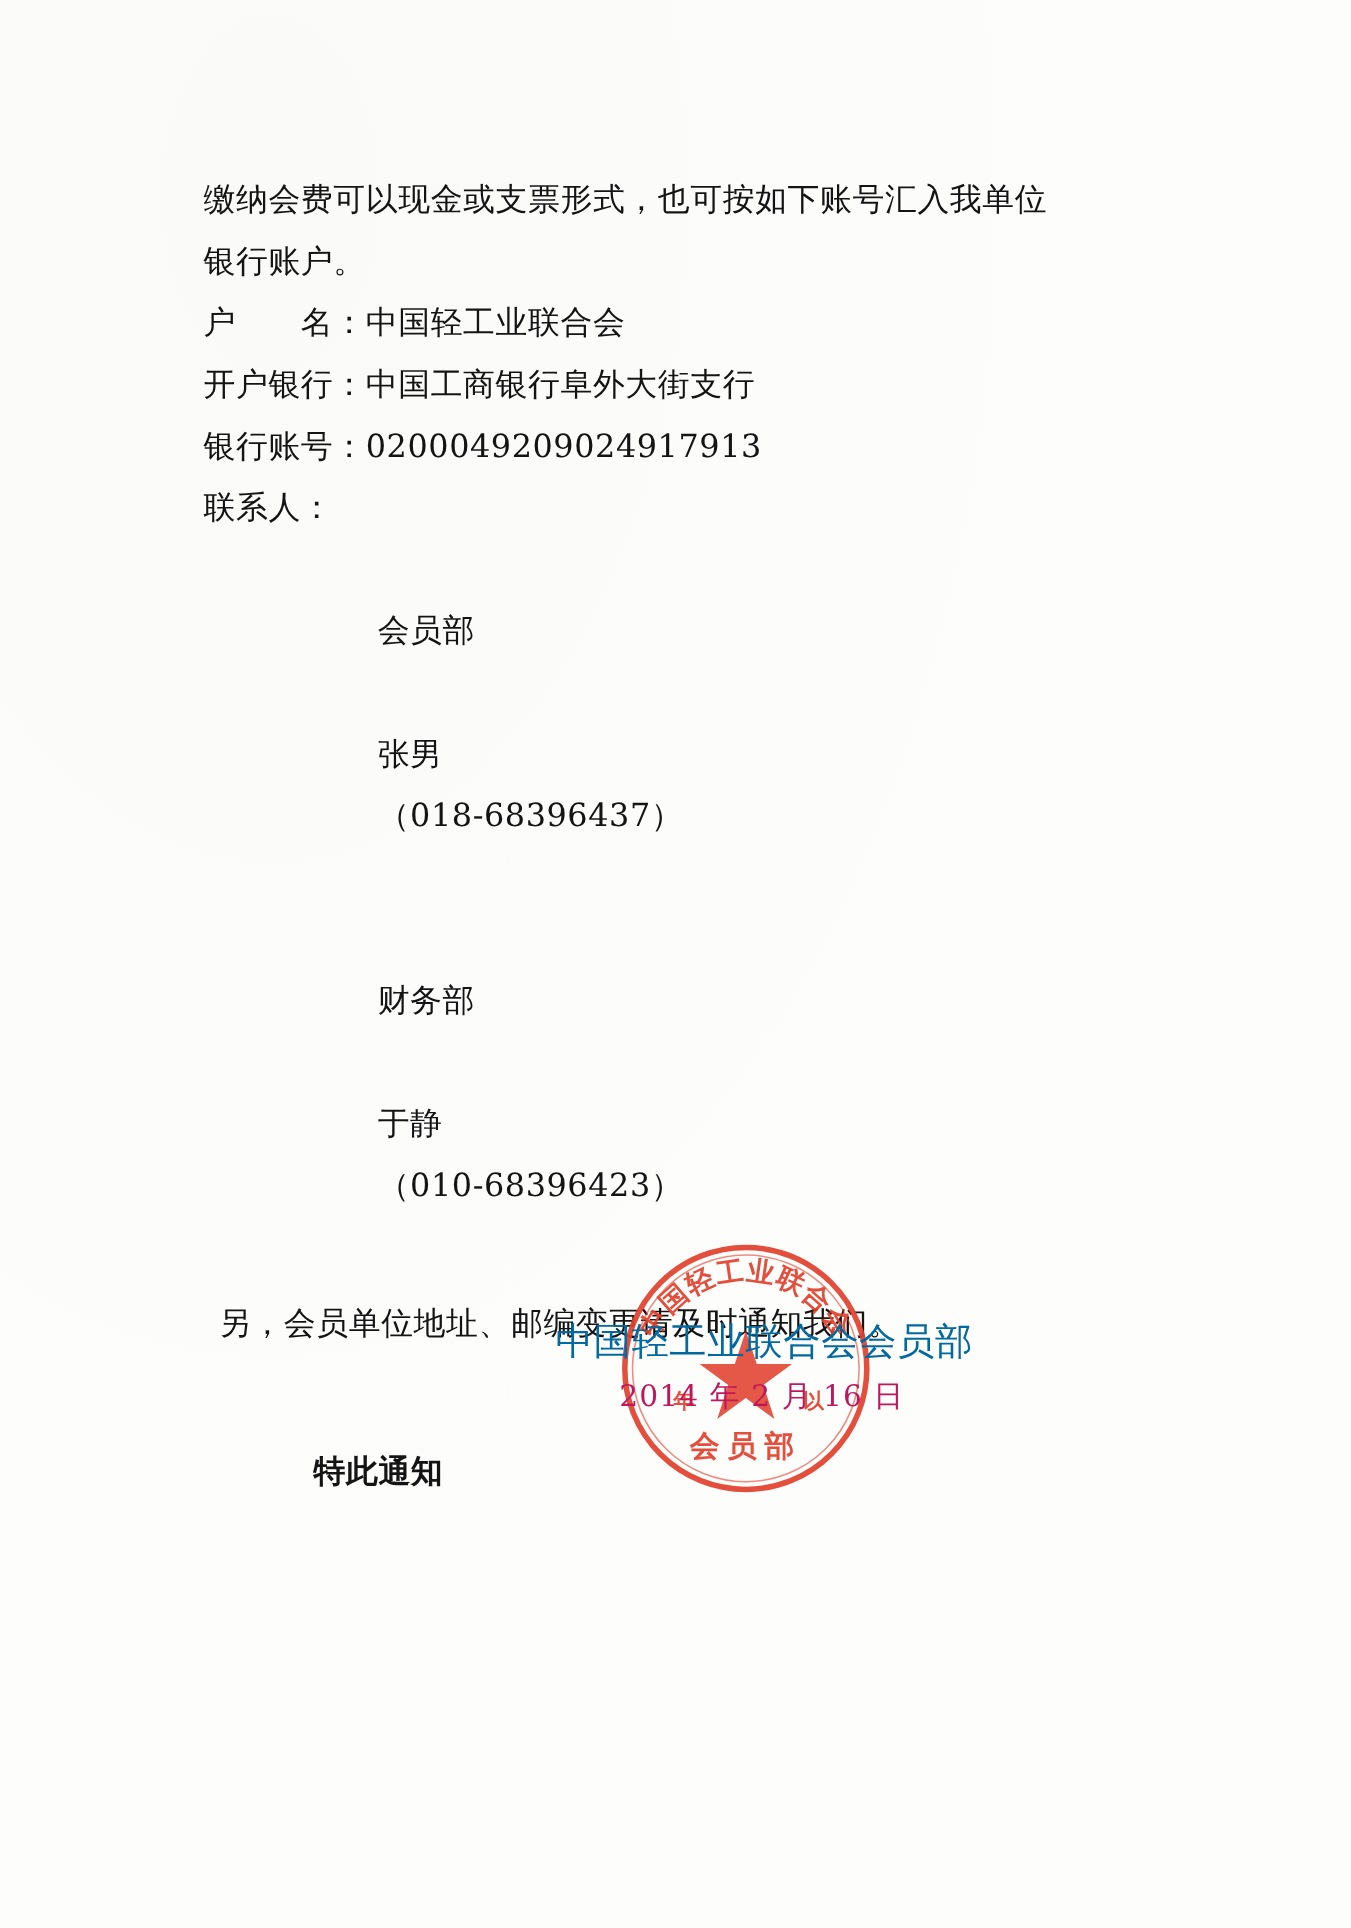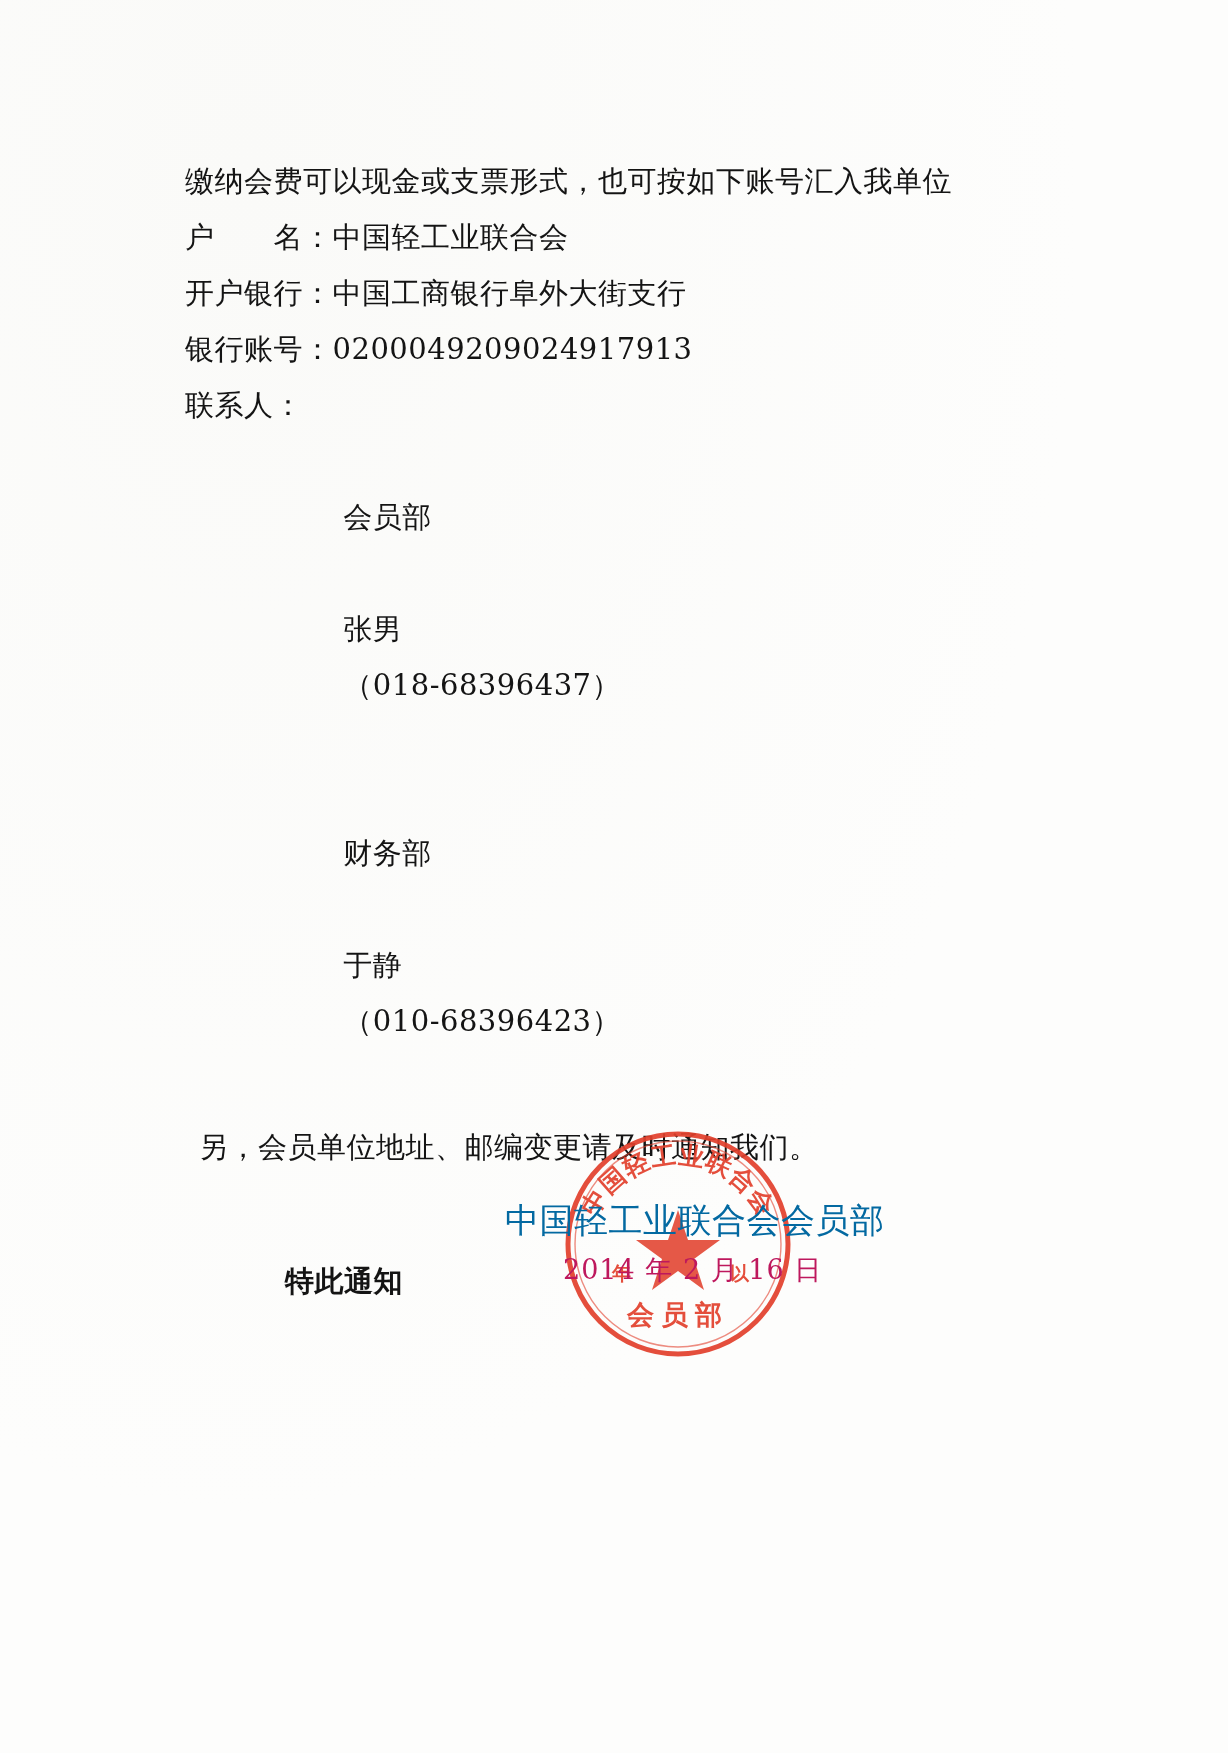--- a/index.html
+++ b/index.html
@@ -118,20 +118,21 @@
 </style>
 </head>
 <body>
 
 <div class="page">
   <div class="paper-tint"></div>
 
   <div class="content">
 
     <div class="line">缴纳会费可以现金或支票形式，也可按如下账号汇入我单位</div>
+    <div class="line">银行账户。</div>
     <div class="line">户　　名：中国轻工业联合会</div>
     <div class="line">开户银行：中国工商银行阜外大街支行</div>
     <div class="line">银行账号：0200049209024917913</div>
     <div class="line">联系人：</div>
 
     <div class="line indent-1">
       <span>会员部</span>
       <span style="display:inline-block;width:36px"></span>
       <span>张男</span>
       <span>（018-68396437）</span>

